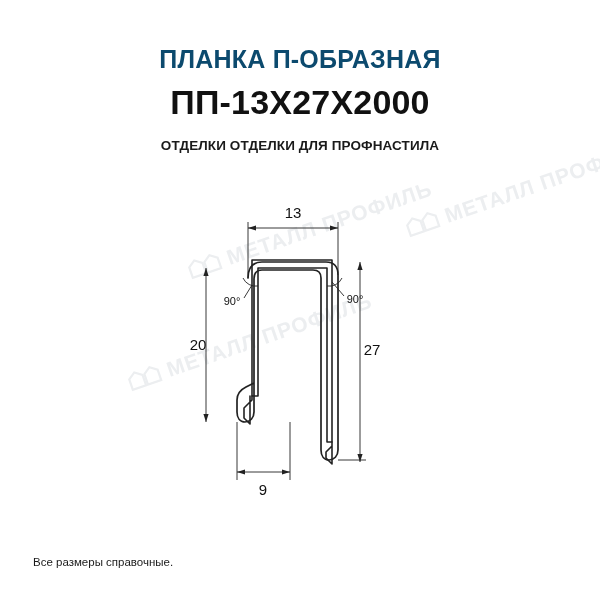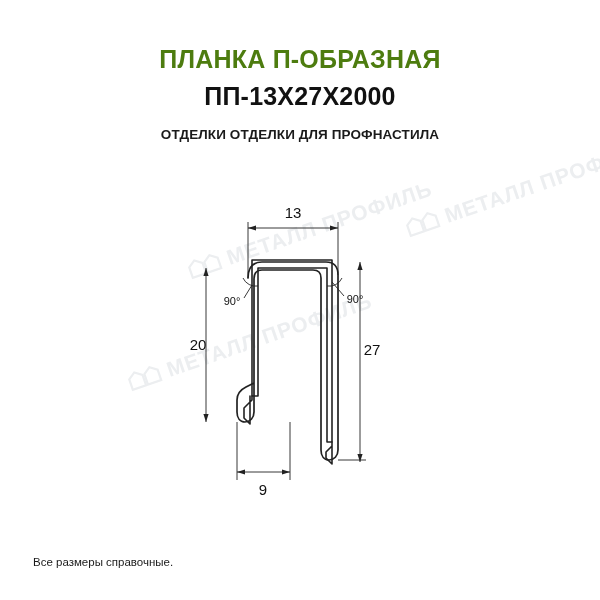--- a/index.html
+++ b/index.html
@@ -28,25 +28,25 @@
     left: 0;
     top: 44px;
     width: 600px;
     text-align: center;
   }
   .title-main {
     font-size: 25px;
     font-weight: bold;
     letter-spacing: 0.2px;
     line-height: 1.25;
-    color: #4d7c0f;
+    color: #0c4a6e;
     margin: 0;
   }
   .title-sub {
-    font-size: 25px;
+    font-size: 34px;
     font-weight: bold;
     letter-spacing: 0.2px;
     line-height: 1.25;
     color: #111111;
     margin: 6px 0 0 0;
   }
   .title-caption {
     font-size: 13.5px;
     font-weight: bold;
     color: #1a1a1a;

